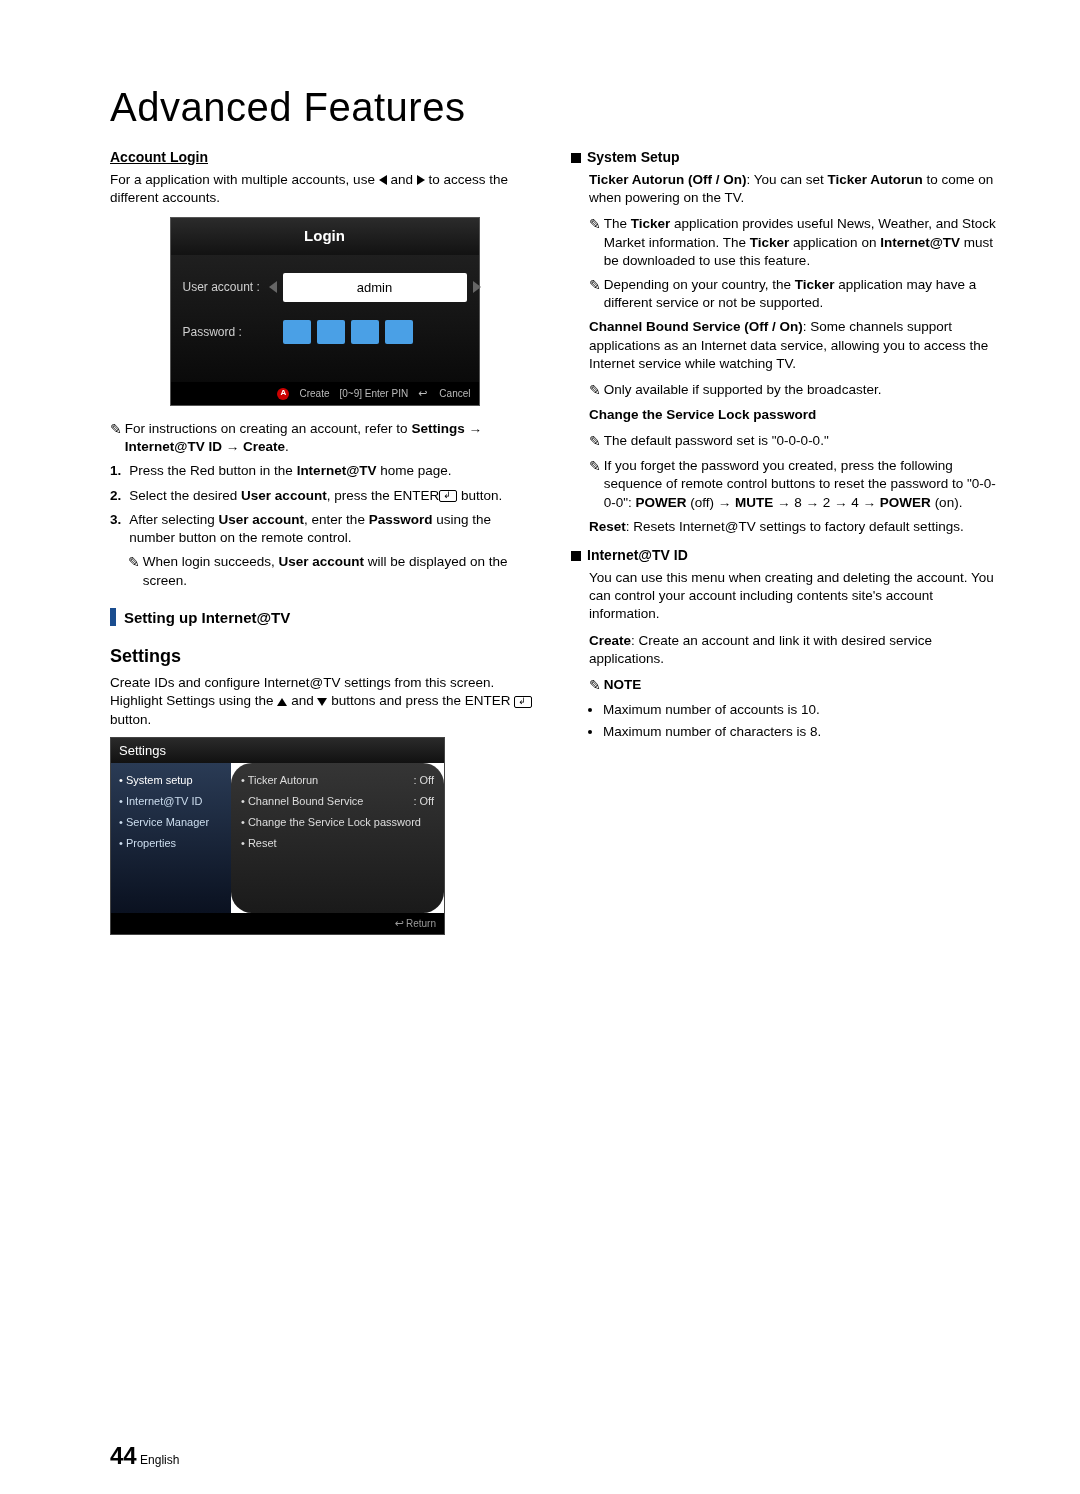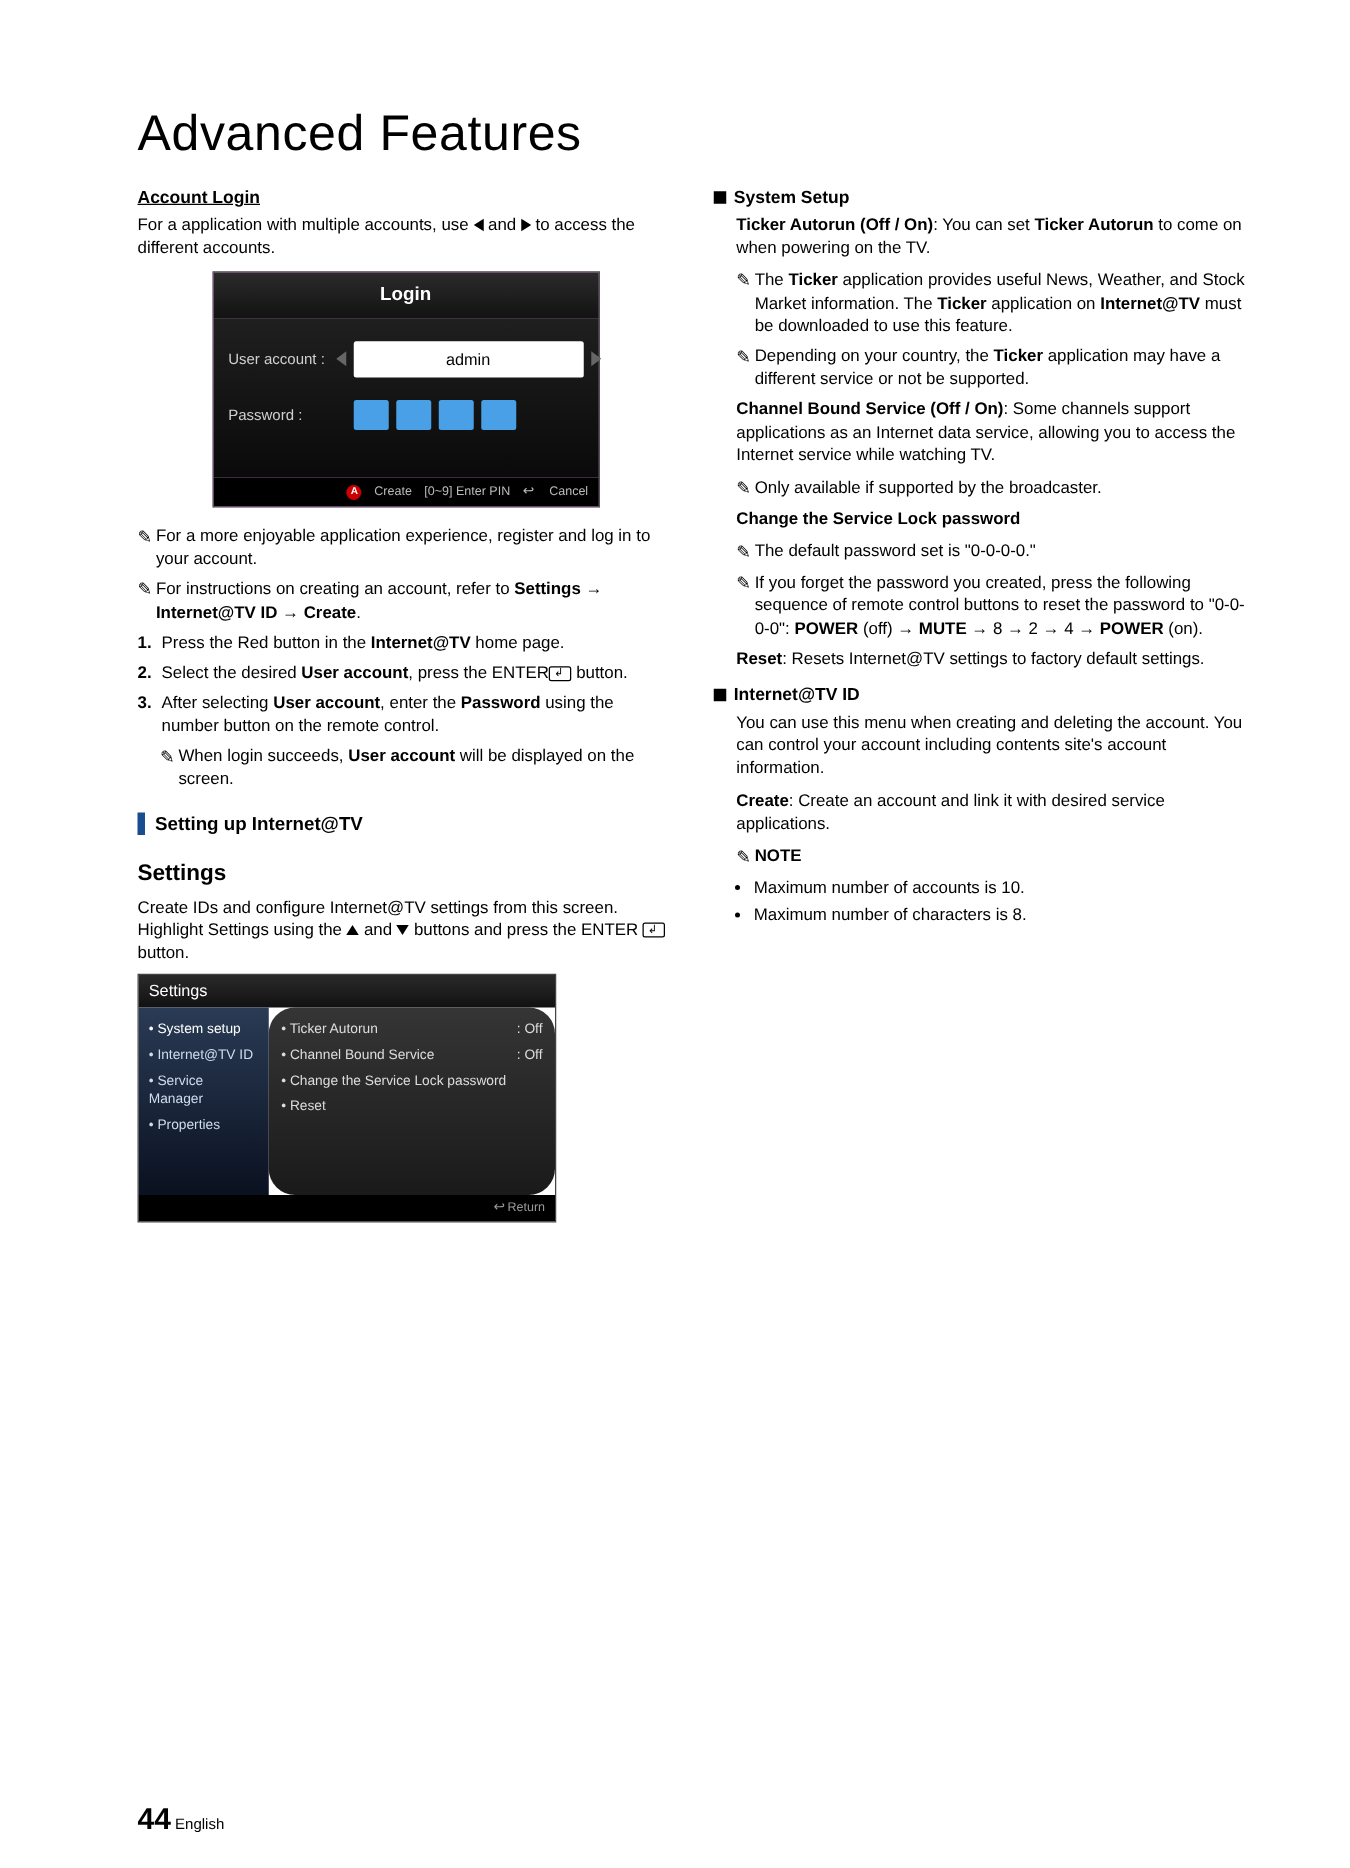--- a/index.html
+++ b/index.html
@@ -107,21 +107,21 @@
     margin-top:8px;
     border:1px solid #444;
     font-size:12px;
   }
   .settings-header {
     background:linear-gradient(#2a2a2a,#111);
     color:#fff; padding:4px 8px; font-size:13px;
   }
   .settings-body { display:flex; min-height:150px; }
   .settings-left {
-    width:104px;
+    width:120px;
     background:linear-gradient(#2a3b55,#0a1120);
     color:#cde;
     padding:10px 8px;
   }
   .settings-left .sel { color:#fff; }
   .settings-left div { margin-bottom:6px; font-size:11px; }
   .settings-right {
     flex:1;
     background:linear-gradient(#353535,#1a1a1a);
     color:#ddd;
@@ -189,24 +189,20 @@
         </div>
         <div class="login-footer">
           <span class="dot-a">A</span>
           <span>Create</span>
           <span>[0~9] Enter PIN</span>
           <span class="ret-icon"></span>
           <span>Cancel</span>
         </div>
       </div>
 
-      <div class="note-row">
-        <span class="note-icon"><span class="note-icon-inner"></span></span>
-        <span>For a more enjoyable application experience, register and log in to your account.</span>
-      </div>
       <div class="note-row">
         <span class="note-icon"><span class="note-icon-inner"></span></span>
         <span>
           <span>For instructions on creating an account, refer to </span><b>Settings → Internet@TV ID → Create</b><span>.</span>
         </span>
       </div>
 
       <div class="ol">
         <div class="ol-item">
           <span class="ol-num">1.</span>

